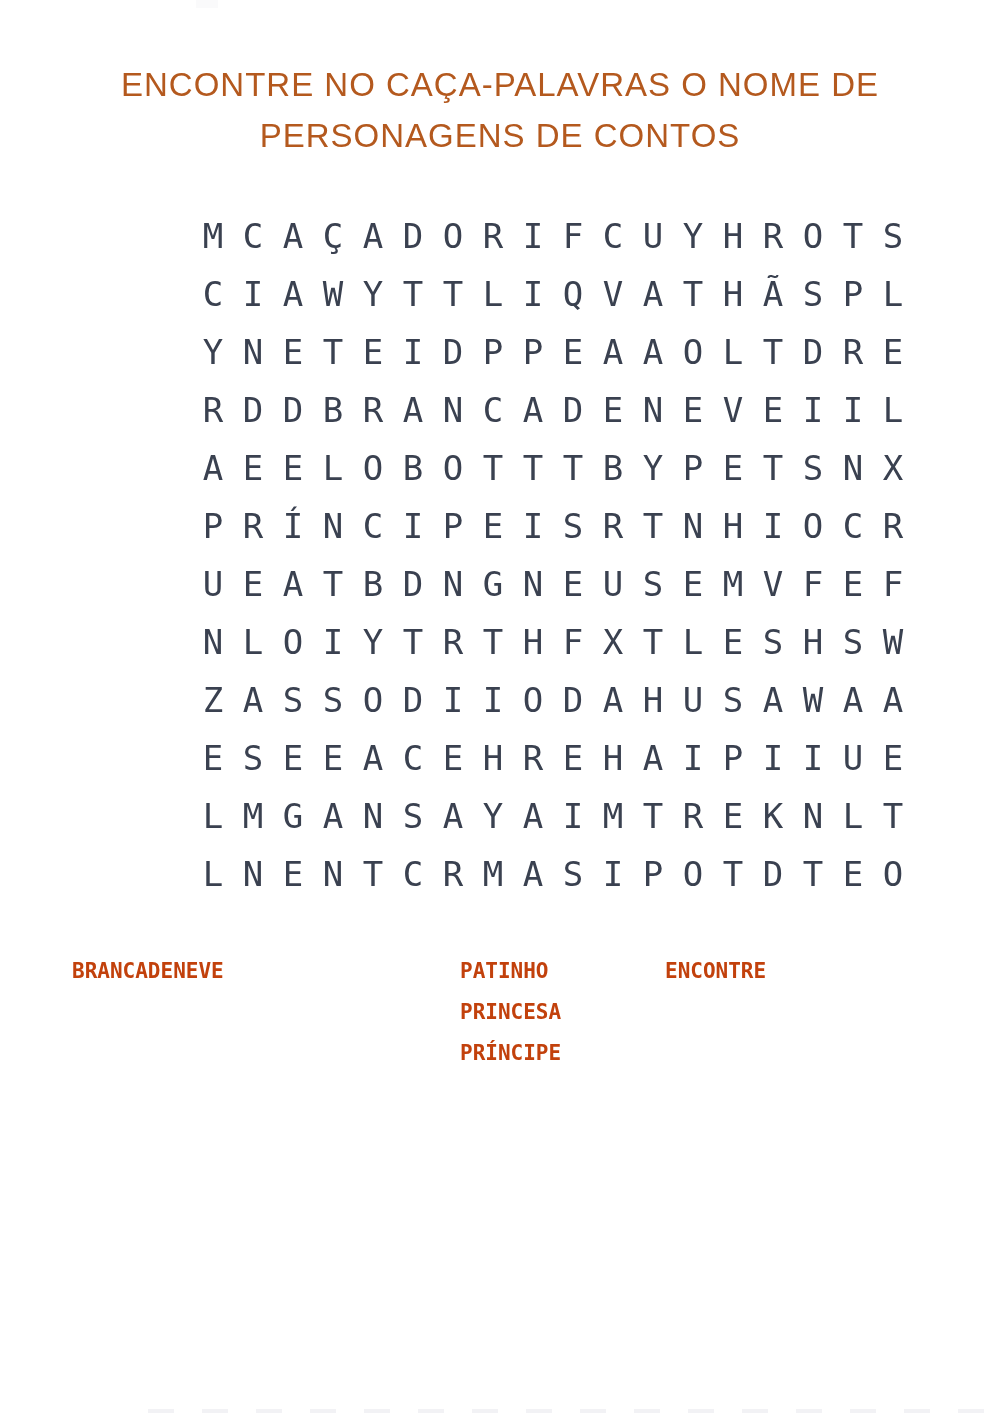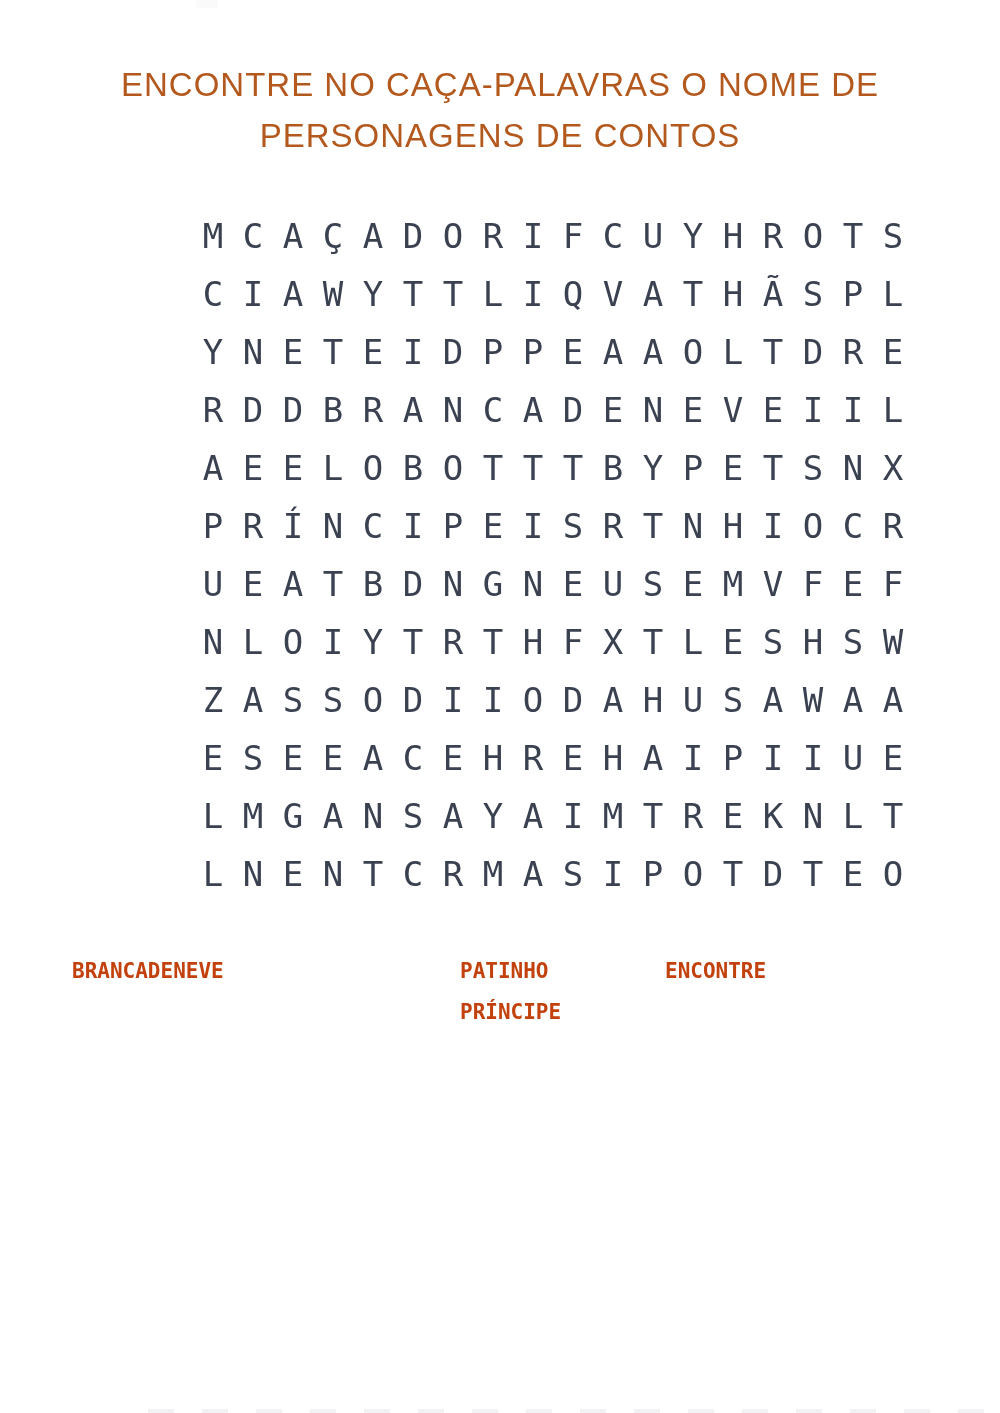--- a/index.html
+++ b/index.html
@@ -328,20 +328,21 @@
       <div class="cell">E</div>
       <div class="cell">O</div>
     </div>
 
   <div class="words">
       <div class="word-col word-col-0">
         <div class="word">BRANCADENEVE</div>
       </div>
       <div class="word-col word-col-2">
         <div class="word">PATINHO</div>
+        <div class="word">PRINCESA</div>
         <div class="word">PRÍNCIPE</div>
       </div>
       <div class="word-col word-col-3">
         <div class="word">ENCONTRE</div>
       </div>
     </div>
 
   <div class="bottom-artifact"></div>
 
 </div>

